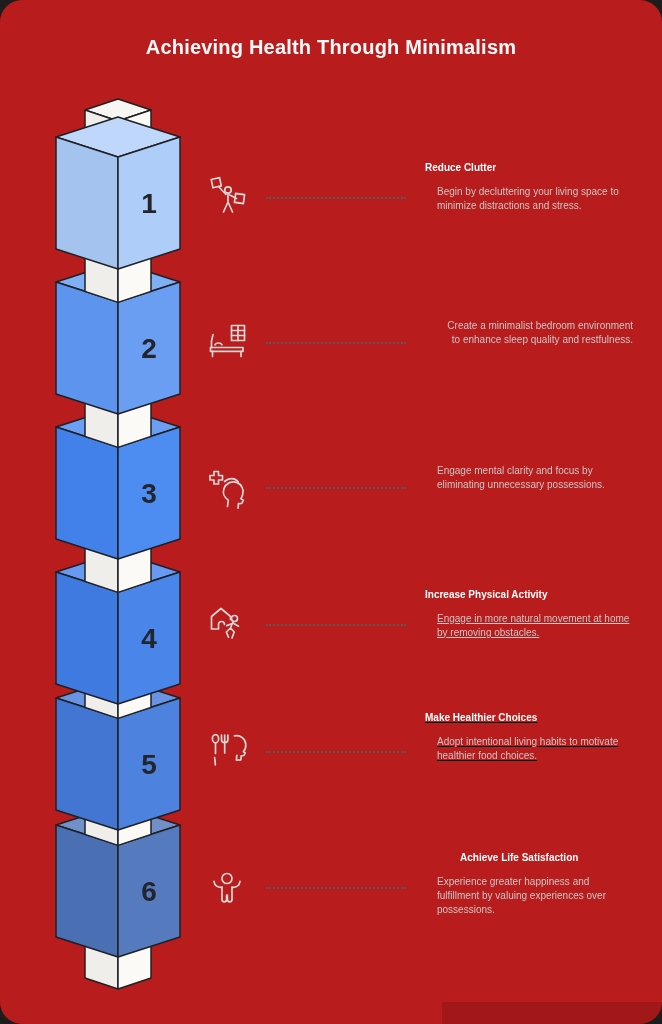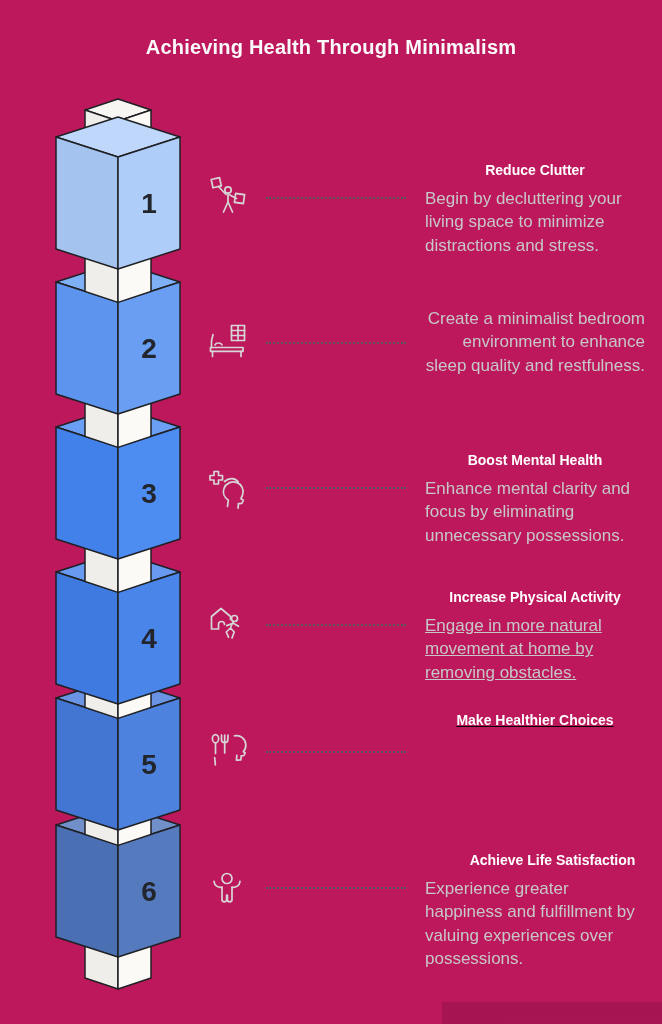--- a/index.html
+++ b/index.html
@@ -22,35 +22,35 @@
     position:absolute;left:204px;width:46px;height:46px;
   }
   .step-icon svg{display:block;width:46px;height:46px;}
   .dotted-line{
     position:absolute;left:266px;width:140px;height:0;
     border-top:2px dotted #585858;
   }
   .step-text{position:absolute;left:425px;width:220px;}
   .step-title{
     margin:0 0 9px 0;
-    font-size:14px;font-weight:bold;text-align:center;
+    font-size:10px;font-weight:bold;
   }
   .step-desc{
-    margin:0;
-    font-size:17px;line-height:1.38;
+    margin:12px;
+    font-size:10px;line-height:1.38;
   }
   .watermark-area{
     position:absolute;left:442px;top:1002px;width:220px;height:22px;
     background:rgba(0,0,0,0.12);
   }
 </style>
 </head>
 <body>
 
-<div class="canvas" style="background: #be185d;">
+<div class="canvas" style="background: #b91c1c; border-radius: 22px;">
   <div class="title" style="color: rgb(250, 250, 250);">Achieving Health Through Minimalism</div>
   <svg id="cube-stack" width="160" height="905" viewBox="0 0 160 905">
       <g>
         <polygon points="78,824 111,835 78,846 45,835" fill="#f7f6f2" stroke="#1f2023" stroke-width="1.5" stroke-linejoin="round"></polygon>
         <polygon points="45,835 78,846 78,894 45,883" fill="#efeeea" stroke="#1f2023" stroke-width="1.5" stroke-linejoin="round"></polygon>
         <polygon points="111,835 78,846 78,894 111,883" fill="#fbfaf7" stroke="#1f2023" stroke-width="1.5" stroke-linejoin="round"></polygon>
       </g>
       <g>
         <polygon points="78,710 140,730 78,750 16,730" fill="#7190c9" stroke="#1f2023" stroke-width="1.5" stroke-linejoin="round"></polygon>
         <polygon points="16,730 78,750 78,862 16,842" fill="#4b6fb3" stroke="#1f2023" stroke-width="1.5" stroke-linejoin="round"></polygon>
@@ -152,22 +152,21 @@
       <div class="step-row">
     <div class="step-icon" style="top: 465px;">
           <svg viewBox="0 0 46 46" fill="none" stroke="#d6d6d6" stroke-width="1.7" stroke-linecap="round" stroke-linejoin="round">
             <path d="M10 6.5 h4.5 v4 h4 v4.5 h-4 v4 H10 v-4 H6 v-4.5 h4 z"></path>
             <path d="M23.5 41.5 l0.8-6.3 c-4-2.6-5.9-7.2-4.3-11.7 c1.8-5.1 7.5-7.9 12.5-6.1 c5.1 1.8 7.9 7.4 6.1 12.4 l-1.7 4 l2.5 1.4 l-1.6 3.1 l-3.4 0.4 l-0.3 4.4"></path>
             <path d="M20.5 16.5 c5-4.4 10.8-3.4 13.8 0.6"></path>
           </svg>
         </div>
     <div class="dotted-line" style="top: 487px; border-top-color: rgb(88, 88, 88);"></div>
     <div class="step-text" style="top: 452px;">
-      <h3 class="step-title" style="color: rgb(255, 255, 255);">Boost Mental Health</h3>
-      <p class="step-desc" style="color: rgb(199, 199, 199);">Enhance mental clarity and focus by eliminating unnecessary possessions.</p>
+      <p class="step-desc" style="color: rgb(199, 199, 199);">Engage mental clarity and focus by eliminating unnecessary possessions.</p>
     </div>
   </div>
       <div class="step-row">
     <div class="step-icon" style="top: 602px;">
           <svg viewBox="0 0 46 46" fill="none" stroke="#d6d6d6" stroke-width="1.7" stroke-linecap="round" stroke-linejoin="round">
             <path d="M7.5 27 V14.5 L17 6.5 L26.5 14.5 V17.5 M7.5 27 H13 M14.5 27 v-4.5 a3 3 0 0 1 6 0"></path>
             <circle cx="30.5" cy="16.5" r="3"></circle>
             <path d="M29 19.8 L26.5 26 M29.5 21 L22.8 23.6 M29.8 21.4 L34.5 24.2 M26.5 26 L30.2 30 L28 36 M26.5 26 L22.3 30 L24.5 35.2"></path>
           </svg>
         </div>
@@ -182,20 +181,21 @@
           <svg viewBox="0 0 46 46" fill="none" stroke="#d6d6d6" stroke-width="1.7" stroke-linecap="round" stroke-linejoin="round">
             <ellipse cx="11.5" cy="9.7" rx="3.1" ry="4.1"></ellipse>
             <path d="M11.5 13.8 V24.5 M10.6 28.5 c0.3 2.8 0.8 5 0.7 7.5"></path>
             <path d="M17.5 6 v4.5 a3.2 3.2 0 0 0 6.4 0 V6 M20.7 6 v7.5 M20.7 13.5 V24"></path>
             <path d="M30.5 6.8 c6-1.4 11 3.2 11.3 8.7 c0.2 2.9-0.8 5.4-2.5 7.3 l1.9 1 l-1.3 2.7 l-2.7 0.4 l-0.3 4.1 l-4.5 0.2 l0.4-4.8"></path>
           </svg>
         </div>
     <div class="dotted-line" style="top: 751px; border-top-color: rgb(88, 88, 88);"></div>
     <div class="step-text" style="top: 712px; text-decoration: underline;">
       <h3 class="step-title" style="color: rgb(255, 255, 255);">Make Healthier Choices</h3>
+      <p class="step-desc" style="color: rgb(199, 199, 199);">Adopt intentional living habits to motivate healthier food choices.</p>
     </div>
   </div>
       <div class="step-row">
     <div class="step-icon" style="top: 865px;">
           <svg viewBox="0 0 46 46" fill="none" stroke="#d6d6d6" stroke-width="1.7" stroke-linecap="round" stroke-linejoin="round">
             <circle cx="23" cy="13.5" r="5"></circle>
             <path d="M18 22.3 C14 23 10.4 20.4 10 16.3 M28 22.3 C32 23 35.6 20.4 36 16.3"></path>
             <path d="M18 22 V34.5 a2.3 2.3 0 0 0 4.6 0 V30.2 h0.8 V34.5 a2.3 2.3 0 0 0 4.6 0 V22"></path>
           </svg>
         </div>

